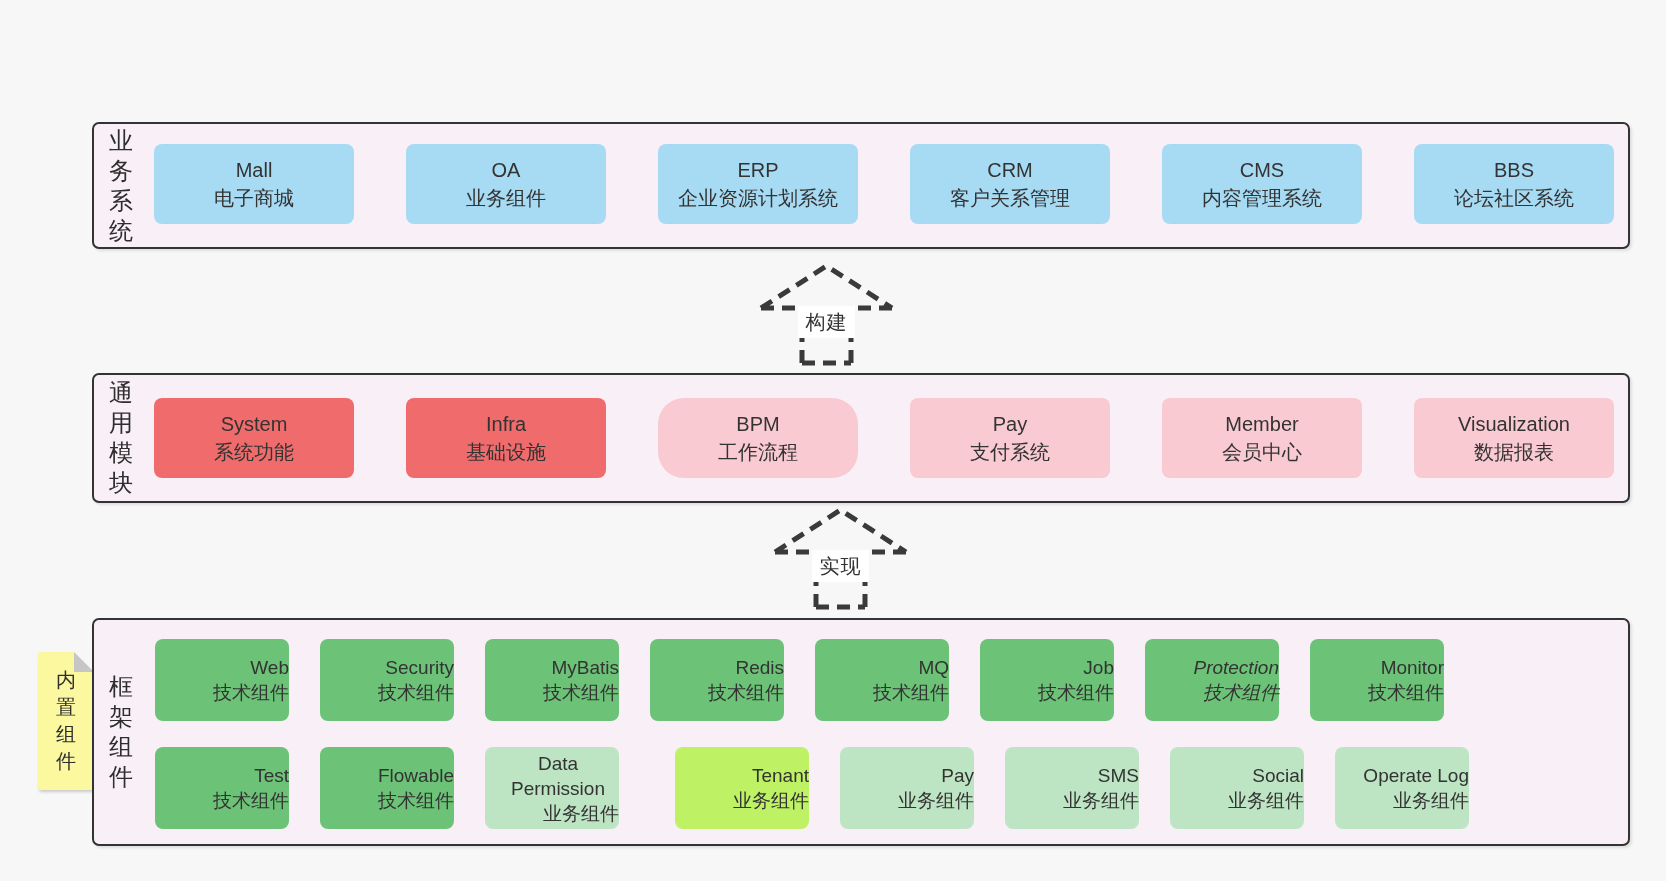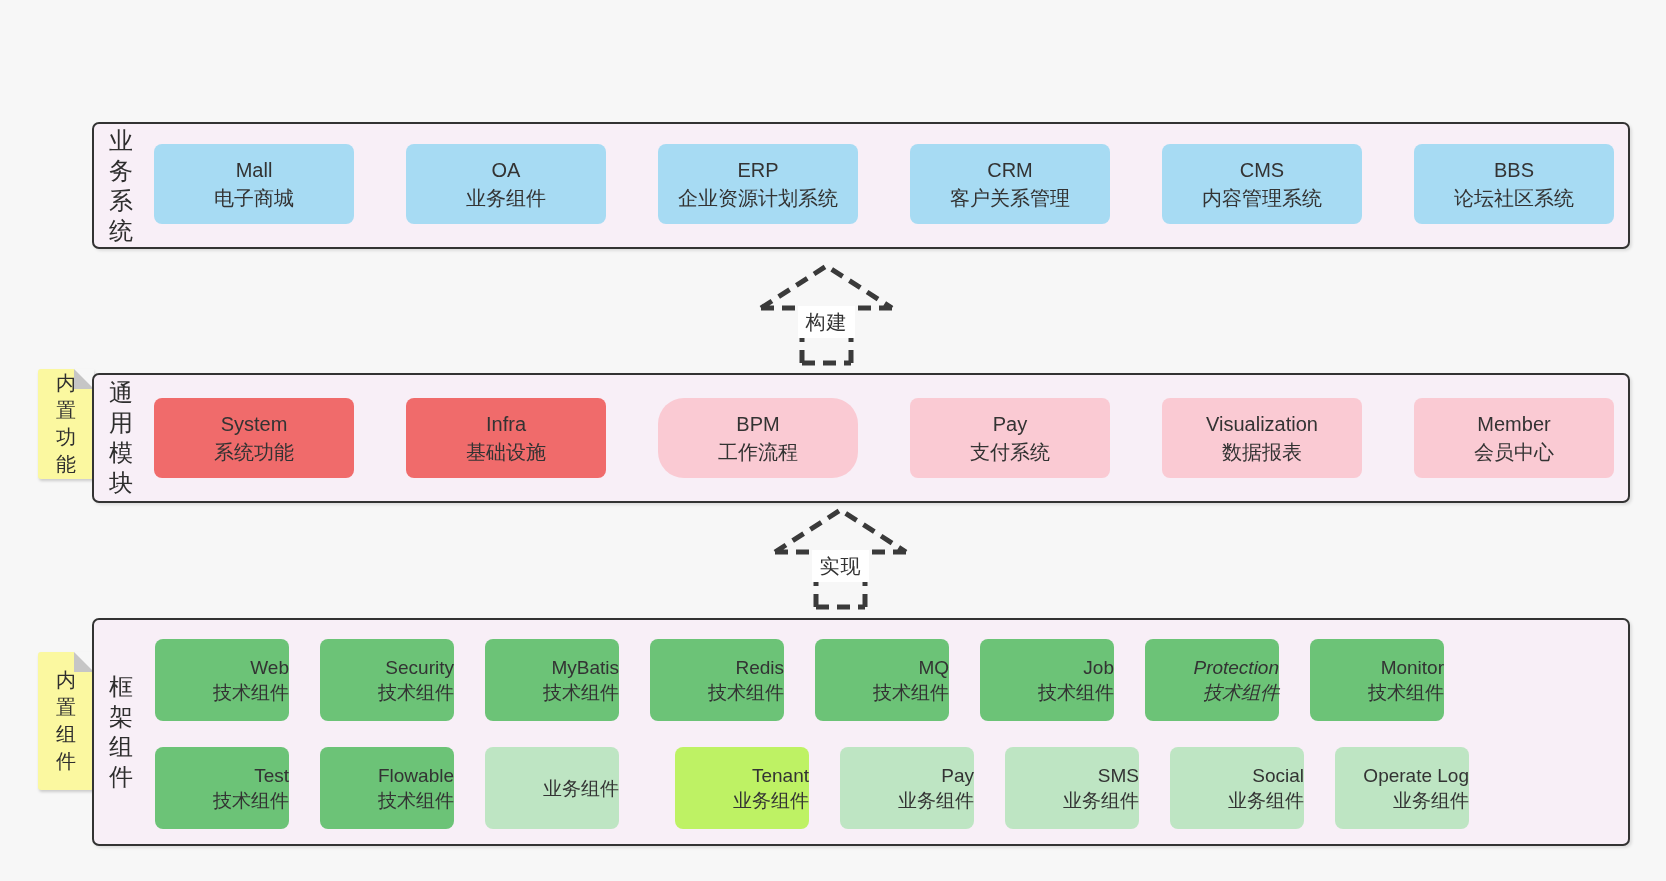--- a/index.html
+++ b/index.html
@@ -82,23 +82,20 @@
         </div>
       </div>
   </section>
 
   <svg class="arrow" id="arrow-build" width="137" height="106" viewBox="0 0 137 106">
     <path d="M3 48 L68.5 6 L134 48 M3 48 H44 M134 48 H93 M44 48 V103 M93 48 V103 M44 103 H93"></path>
     <rect x="40" y="46" width="57" height="32" fill="#ffffff"></rect>
     <text x="68.5" y="69" text-anchor="middle">构建</text>
   </svg>
 
-  <div class="sticky" id="sticky-modules">
-    <div class="sticky-text">内置功能</div>
-  </div>
 
   <section class="panel" id="panel-modules">
     <div class="side-label">通用模块</div>
     <div class="row row-0">
         <div class="box box-lg" style="background: rgb(240, 107, 107);">
           <div class="box-title">System</div>
           <div class="box-subtitle">系统功能</div>
         </div>
         <div class="box box-lg" style="background: rgb(240, 107, 107);">
           <div class="box-title">Infra</div>
@@ -106,26 +103,26 @@
         </div>
         <div class="box box-lg" style="background: rgb(250, 202, 211); border-radius: 26px;">
           <div class="box-title">BPM</div>
           <div class="box-subtitle">工作流程</div>
         </div>
         <div class="box box-lg" style="background: rgb(250, 202, 211);">
           <div class="box-title">Pay</div>
           <div class="box-subtitle">支付系统</div>
         </div>
         <div class="box box-lg" style="background: rgb(250, 202, 211);">
+          <div class="box-title">Member</div>
+          <div class="box-subtitle">会员中心</div>
+        </div>
+        <div class="box box-lg" style="background: rgb(250, 202, 211);">
           <div class="box-title">Visualization</div>
           <div class="box-subtitle">数据报表</div>
-        </div>
-        <div class="box box-lg" style="background: rgb(250, 202, 211);">
-          <div class="box-title">Member</div>
-          <div class="box-subtitle">会员中心</div>
         </div>
       </div>
   </section>
 
   <svg class="arrow" id="arrow-implement" width="137" height="106" viewBox="0 0 137 106">
     <path d="M3 48 L68.5 6 L134 48 M3 48 H44 M134 48 H93 M44 48 V103 M93 48 V103 M44 103 H93"></path>
     <rect x="40" y="46" width="57" height="32" fill="#ffffff"></rect>
     <text x="68.5" y="69" text-anchor="middle">实现</text>
   </svg>
 
@@ -172,20 +169,21 @@
     <div class="row row-1">
         <div class="box box-sm" style="background: rgb(108, 195, 119);">
           <div class="box-title">Test</div>
           <div class="box-subtitle">技术组件</div>
         </div>
         <div class="box box-sm" style="background: rgb(108, 195, 119);">
           <div class="box-title">Flowable</div>
           <div class="box-subtitle">技术组件</div>
         </div>
         <div class="box box-sm" style="background: rgb(190, 229, 195);">
+          <div class="box-title">Data Permission</div>
           <div class="box-subtitle">业务组件</div>
         </div>
         <div class="box box-sm" style="background: #bef264; margin-left: 25px;">
           <div class="box-title">Tenant</div>
           <div class="box-subtitle">业务组件</div>
         </div>
         <div class="box box-sm" style="background: rgb(190, 229, 195);">
           <div class="box-title">Pay</div>
           <div class="box-subtitle">业务组件</div>
         </div>

